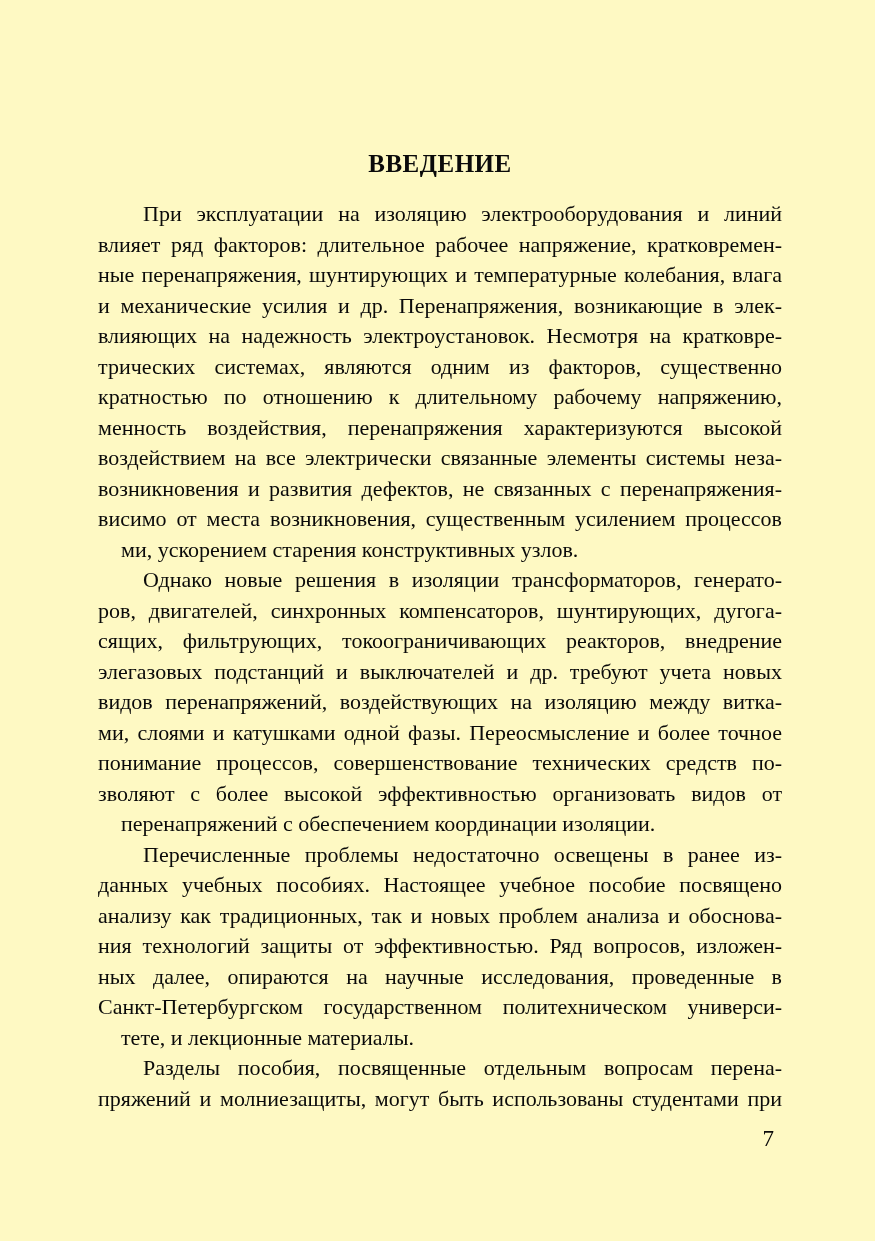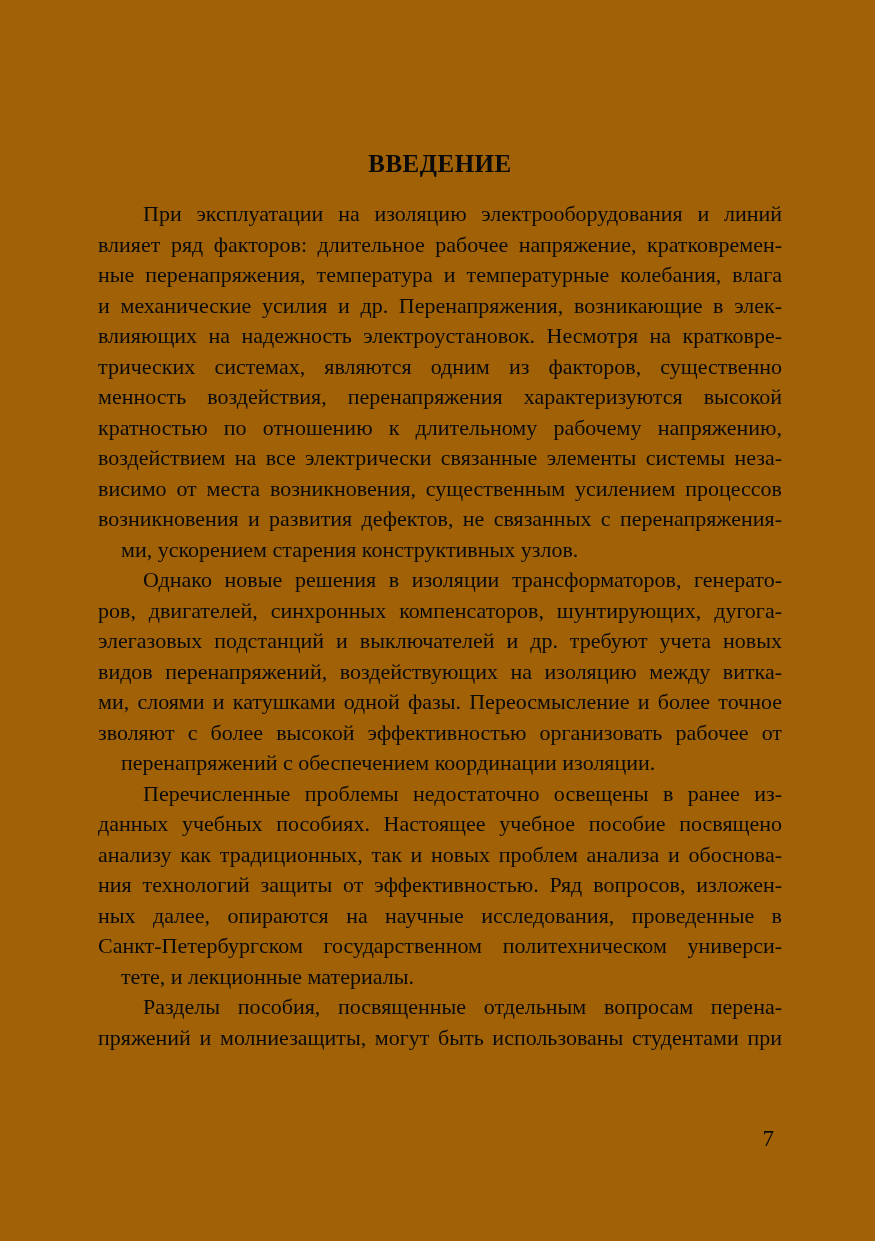--- a/index.html
+++ b/index.html
@@ -4,21 +4,21 @@
 <style>
   html, body {
     margin: 0;
     padding: 0;
     background: #e9e9e9;
   }
   .page {
     position: relative;
     width: 875px;
     height: 1241px;
-    background: #a16207;
+    background: #fef9c3;
     color: #0a0a0a;
     font-family: "Liberation Serif", "DejaVu Serif", serif;
     overflow: hidden;
     margin: 0 auto;
   }
   .content {
     position: absolute;
     left: 98px;
     top: 150px;
     width: 684px;
@@ -63,38 +63,40 @@
 </head>
 <body>
 
 <div class="page">
   <div class="content">
     <h1 class="title">ВВЕДЕНИЕ</h1>
     <div class="body-text">
         <div class="paragraph">
           <div class="line first">При эксплуатации на изоляцию электрооборудования и линий</div>
           <div class="line">влияет ряд факторов: длительное рабочее напряжение, кратковремен-</div>
-          <div class="line">ные перенапряжения, температура и температурные колебания, влага</div>
+          <div class="line">ные перенапряжения, шунтирующих и температурные колебания, влага</div>
           <div class="line">и механические усилия и др. Перенапряжения, возникающие в элек-</div>
           <div class="line">влияющих на надежность электроустановок. Несмотря на кратковре-</div>
           <div class="line">трических системах, являются одним из факторов, существенно</div>
+          <div class="line">кратностью по отношению к длительному рабочему напряжению,</div>
           <div class="line">менность воздействия, перенапряжения характеризуются высокой</div>
-          <div class="line">кратностью по отношению к длительному рабочему напряжению,</div>
           <div class="line">воздействием на все электрически связанные элементы системы неза-</div>
+          <div class="line">возникновения и развития дефектов, не связанных с перенапряжения-</div>
           <div class="line">висимо от места возникновения, существенным усилением процессов</div>
-          <div class="line">возникновения и развития дефектов, не связанных с перенапряжения-</div>
           <div class="line end">ми, ускорением старения конструктивных узлов.</div>
         </div>
         <div class="paragraph">
           <div class="line first">Однако новые решения в изоляции трансформаторов, генерато-</div>
           <div class="line">ров, двигателей, синхронных компенсаторов, шунтирующих, дугога-</div>
+          <div class="line">сящих, фильтрующих, токоограничивающих реакторов, внедрение</div>
           <div class="line">элегазовых подстанций и выключателей и др. требуют учета новых</div>
           <div class="line">видов перенапряжений, воздействующих на изоляцию между витка-</div>
           <div class="line">ми, слоями и катушками одной фазы. Переосмысление и более точное</div>
-          <div class="line">зволяют с более высокой эффективностью организовать рабочее от</div>
+          <div class="line">понимание процессов, совершенствование технических средств по-</div>
+          <div class="line">зволяют с более высокой эффективностью организовать видов от</div>
           <div class="line end">перенапряжений с обеспечением координации изоляции.</div>
         </div>
         <div class="paragraph">
           <div class="line first">Перечисленные проблемы недостаточно освещены в ранее из-</div>
           <div class="line">данных учебных пособиях. Настоящее учебное пособие посвящено</div>
           <div class="line">анализу как традиционных, так и новых проблем анализа и обоснова-</div>
           <div class="line">ния технологий защиты от эффективностью. Ряд вопросов, изложен-</div>
           <div class="line">ных далее, опираются на научные исследования, проведенные в</div>
           <div class="line">Санкт-Петербургском государственном политехническом универси-</div>
           <div class="line end">тете, и лекционные материалы.</div>

